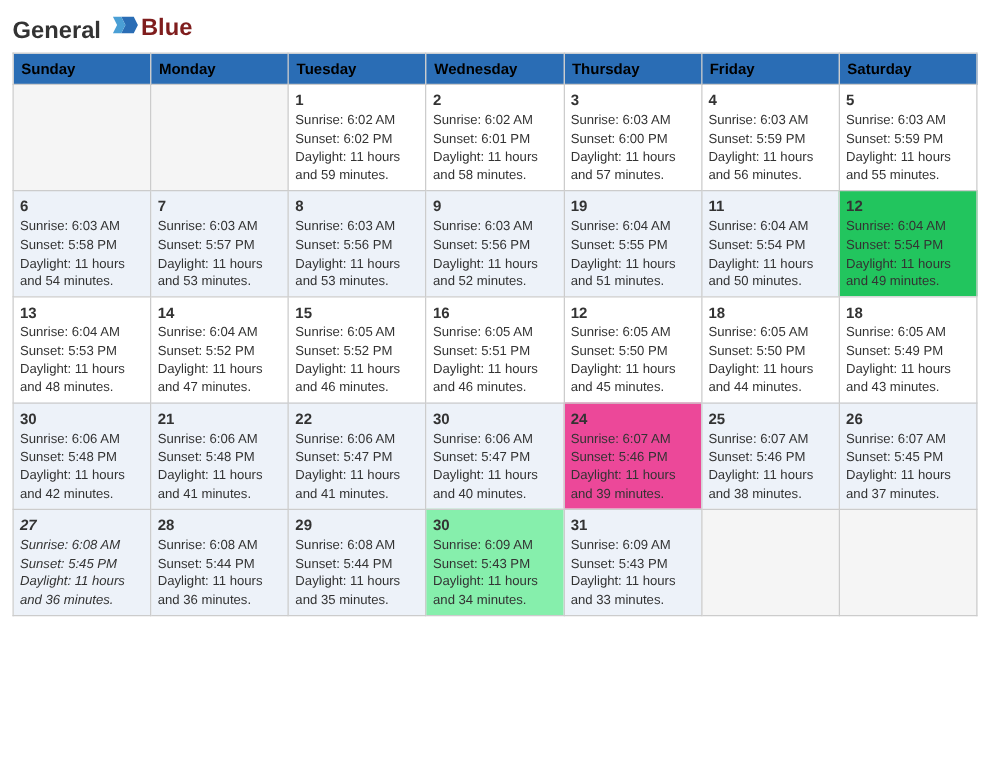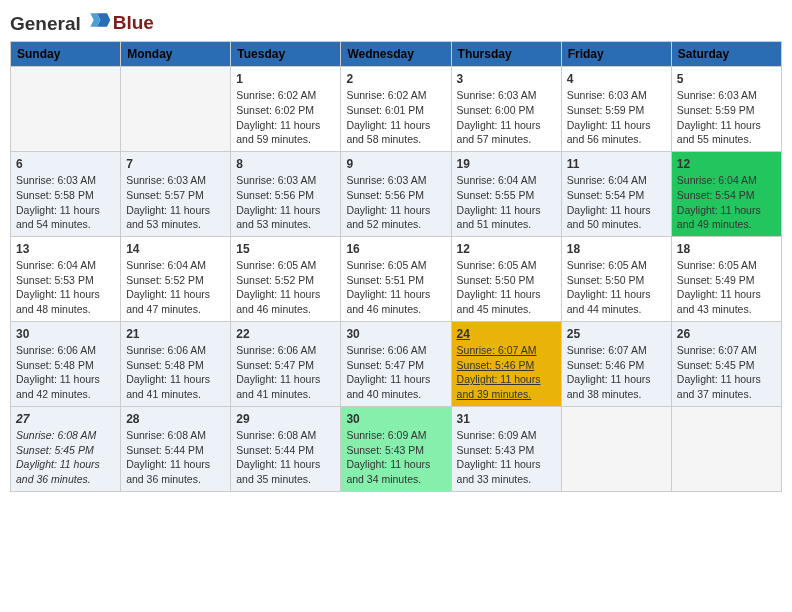--- a/index.html
+++ b/index.html
@@ -292,21 +292,21 @@
 Daylight: 11 hours
 and 41 minutes.</div>
         </td>
         <td style="background: rgb(237, 242, 249);">
           <span class="day-num">30</span>
           <div class="day-info" style="white-space: pre-line;">Sunrise: 6:06 AM
 Sunset: 5:47 PM
 Daylight: 11 hours
 and 40 minutes.</div>
         </td>
-        <td style="background: #eab308; text-decoration: underline;">
+        <td style="background: #ec4899;">
           <span class="day-num">24</span>
           <div class="day-info" style="white-space: pre-line;">Sunrise: 6:07 AM
 Sunset: 5:46 PM
 Daylight: 11 hours
 and 39 minutes.</div>
         </td>
         <td style="background: rgb(237, 242, 249);">
           <span class="day-num">25</span>
           <div class="day-info" style="white-space: pre-line;">Sunrise: 6:07 AM
 Sunset: 5:46 PM

